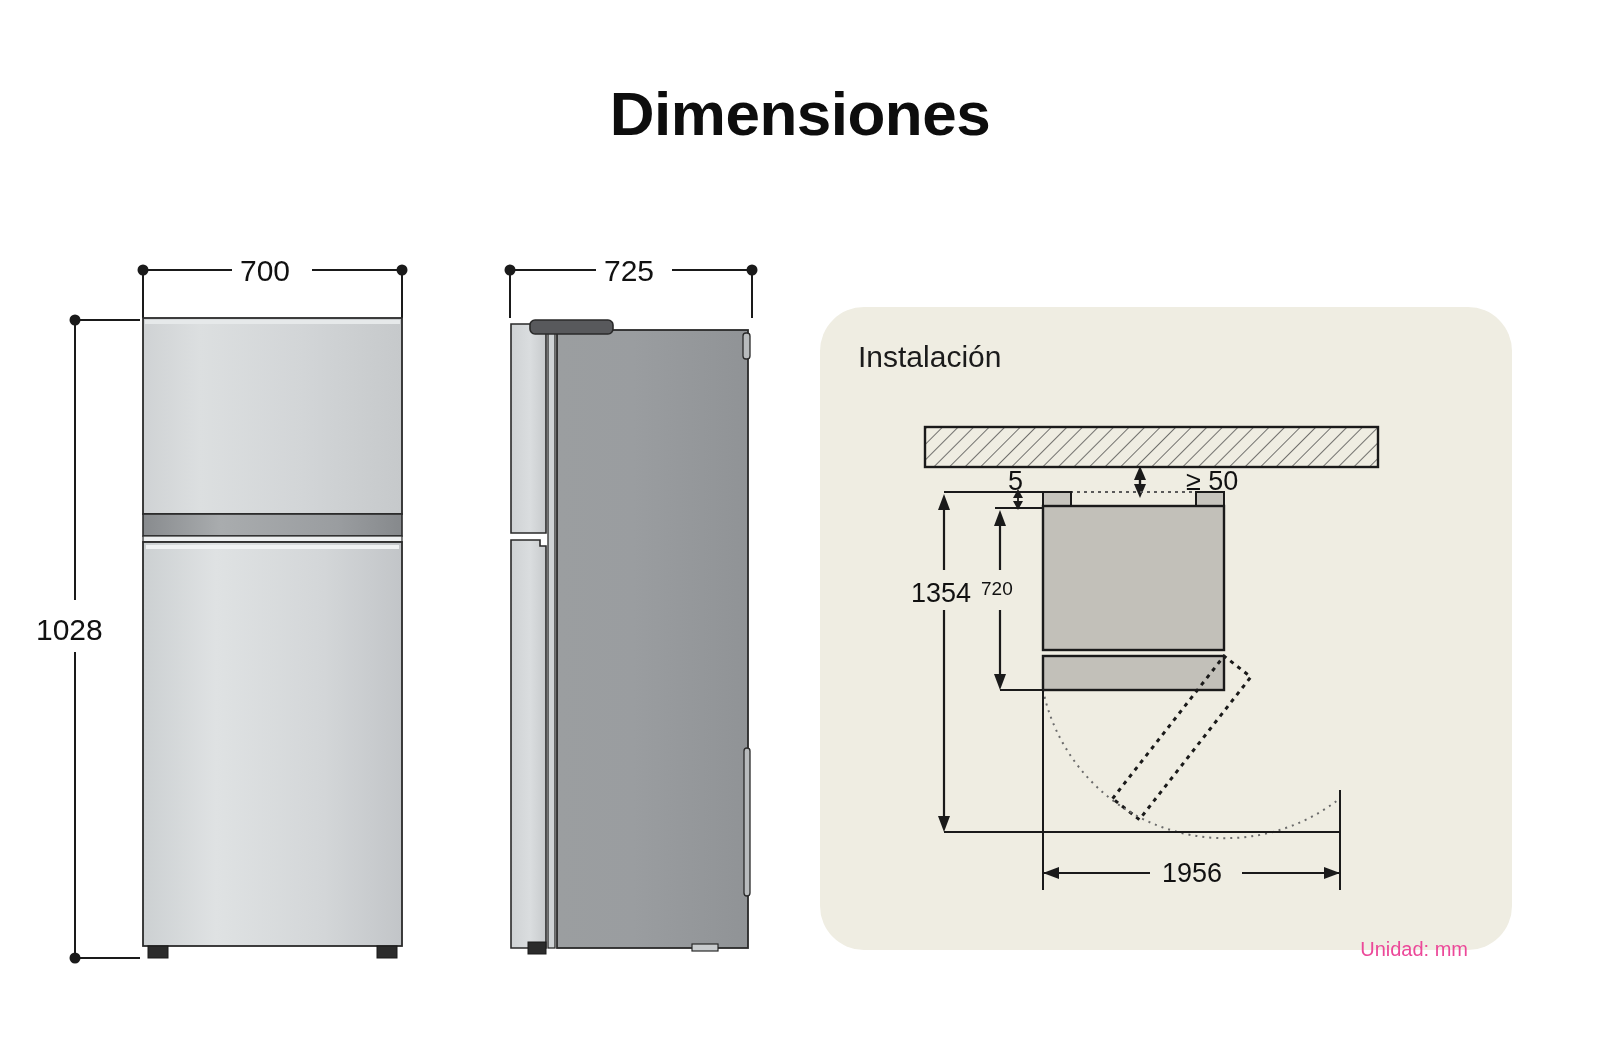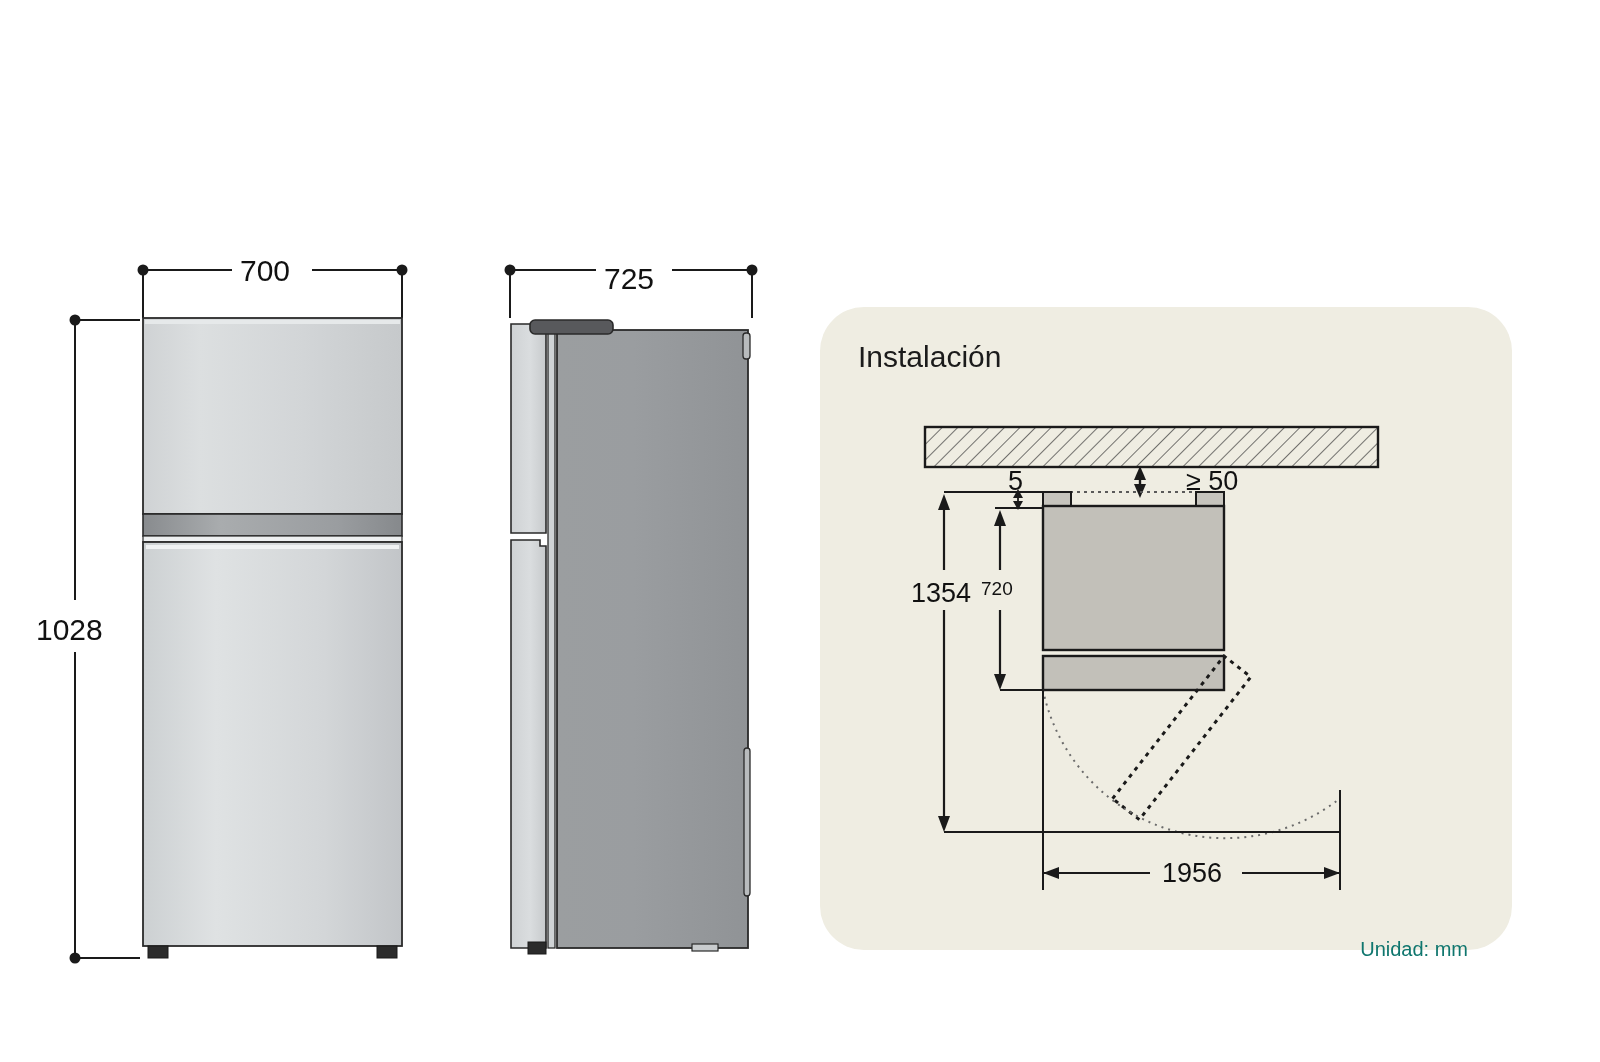--- a/index.html
+++ b/index.html
@@ -36,53 +36,54 @@
     left: 0;
     top: 0;
     width: 1600px;
     height: 1062px;
   }
   .unit-note {
     position: absolute;
     right: 132px;
     top: 938px;
     font-size: 20px;
-    color: #0f766e;
+    color: #ec4899;
     font-family: "Liberation Sans", sans-serif;
     white-space: nowrap;
   }
   .install-title {
     position: absolute;
     left: 858px;
     top: 340px;
     font-size: 30px;
     color: #1b1b1b;
     font-family: Liberation Sans, sans-serif;
   }
   .dim-label {
     position: absolute;
     font-family: "Liberation Sans", sans-serif;
     color: #111111;
     white-space: nowrap;
     text-align: center;
   }
   .dim-700  { left: 240px; top: 254px; font-size: 30px; }
   .dim-1845 { left: 36px;  top: 613px; font-size: 30px; }
-  .dim-725  { left: 604px; top: 254px; font-size: 30px; margin-top: 8px; }
+  .dim-725  { left: 604px; top: 254px; font-size: 30px; }
   .dim-5    { left: 1008px; top: 466px; font-size: 27px; }
   .dim-50   { left: 1162px; top: 466px; font-size: 27px; margin-left: 24px; }
   .dim-1354 { left: 911px;  top: 578px; font-size: 27px; }
   .dim-720  { left: 981px;  top: 578px; font-size: 19px; }
   .dim-1212 { left: 1162px; top: 858px; font-size: 27px; }
 </style>
 </head>
 <body>
 
 <div id="page-root">
 
+  <div class="page-title">Dimensiones</div>
 
   <svg class="svg-layer" viewBox="0 0 1600 1062">
     <defs>
       <linearGradient id="gradPanel" x1="0" y1="0" x2="1" y2="0">
         <stop offset="0%" stop-color="#cfd2d4"></stop>
         <stop offset="22%" stop-color="#dcdfe0"></stop>
         <stop offset="62%" stop-color="#d2d5d7"></stop>
         <stop offset="100%" stop-color="#c6c9cb"></stop>
       </linearGradient>
       <linearGradient id="gradPanelLower" x1="0" y1="0" x2="1" y2="0">

